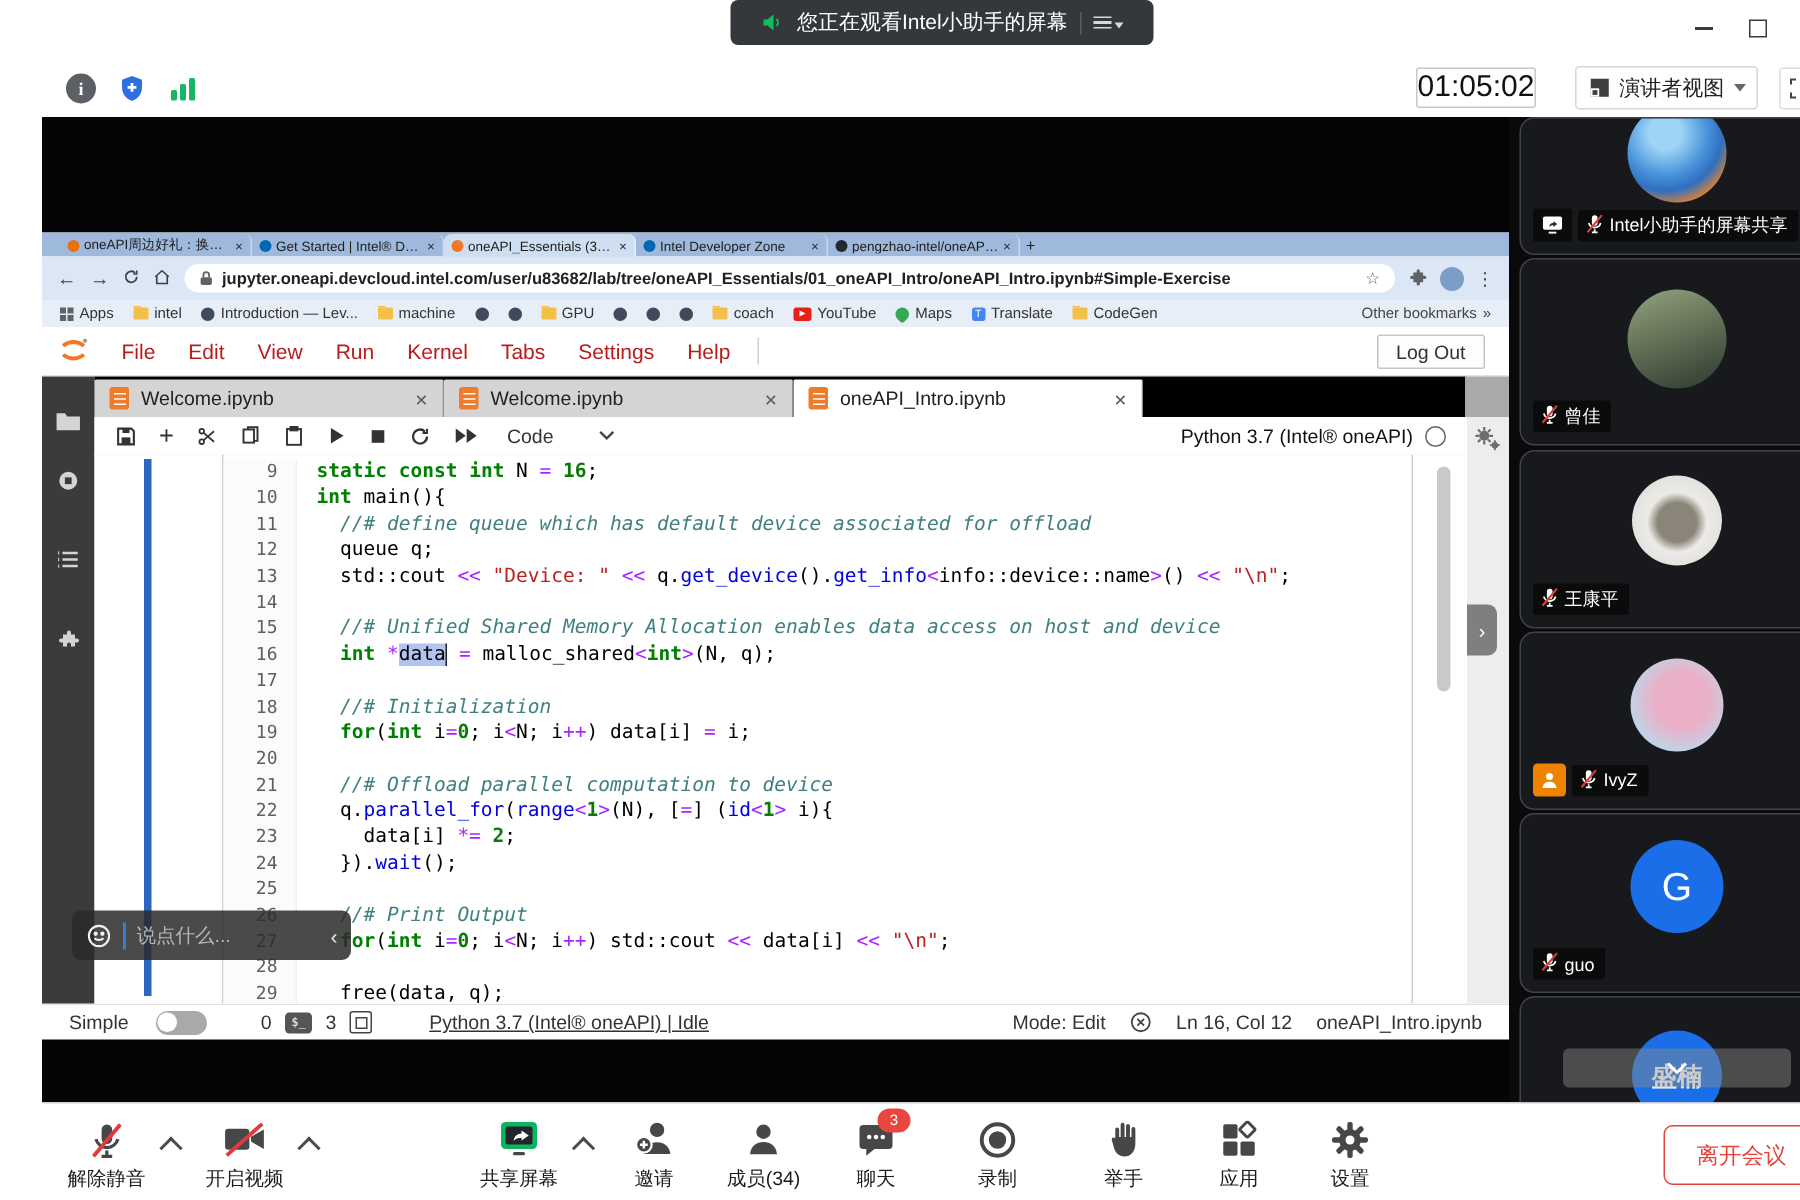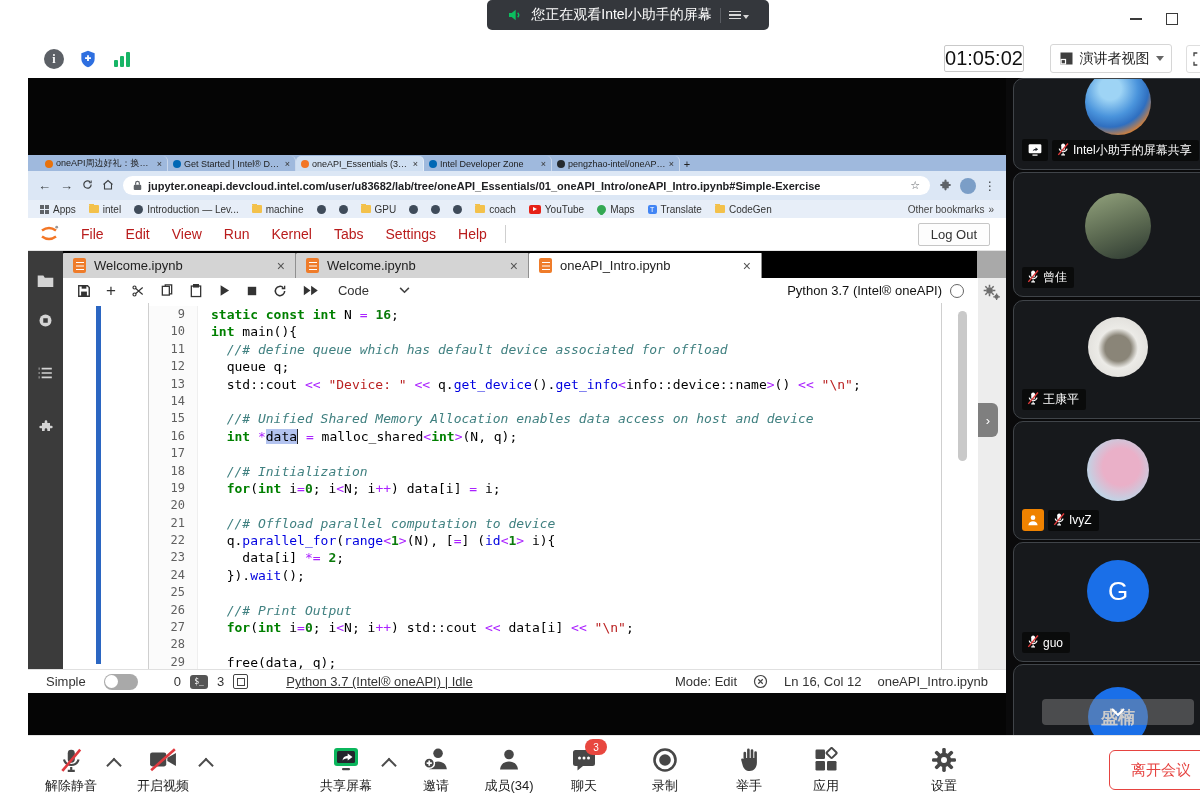--- a/index.html
+++ b/index.html
@@ -607,20 +607,31 @@
           <svg width="15" height="15" viewBox="0 0 20 20" fill="none" stroke="#444" stroke-width="1.6">
               <circle cx="10" cy="10" r="8"></circle>
               <path d="M7 7l6 6M13 7l-6 6"></path>
             </svg>
           <span>Ln 16, Col 12</span>
           <span>oneAPI_Intro.ipynb</span>
         </span>
       </div>
     </div>
 
+    <div class="chatov">
+      <svg width="18" height="18" viewBox="0 0 24 24" fill="none" stroke="#f2f2f2" stroke-width="1.8">
+        <circle cx="12" cy="12" r="9"></circle>
+          <circle cx="9" cy="10" r="1" fill="#f2f2f2"></circle>
+          <circle cx="15" cy="10" r="1" fill="#f2f2f2"></circle>
+          <path d="M8 14a5 4 0 0 0 8 0"></path>
+        </svg>
+      <span class="caretline"></span>
+      <span class="chatph">说点什么...</span>
+      <span class="chatcol">‹</span>
+    </div>
   </div>
 
   <div class="sidebar">
     <div id="tiles">
         <div class="tile" style="top: 0px; height: 90px;">
           <div class="av av0" style="width: 66px; height: 66px; top: -10px;"></div>
           <div class="plabel">
             <span class="sharechip">
               <svg width="16" height="14" viewBox="0 0 24 22">
                 <rect x="2" y="2" width="20" height="14" rx="2" fill="#fff"></rect>
@@ -807,21 +818,21 @@
         <div class="bicon">
           <svg width="26" height="26" viewBox="0 0 26 26">
             <rect x="2.5" y="2.5" width="9.5" height="9.5" rx="1.2" fill="#474747"></rect>
             <rect x="2.5" y="14" width="9.5" height="9.5" rx="1.2" fill="#474747"></rect>
             <rect x="14" y="14" width="9.5" height="9.5" rx="1.2" fill="#474747"></rect>
             <rect x="14.8" y="2.2" width="7.6" height="7.6" rx="1" fill="none" stroke="#474747" stroke-width="2" transform="rotate(45 18.6 6)"></rect>
           </svg>
         </div>
         <div class="blabel">应用</div>
       </div>
-      <div class="bitem" style="left: 916px;">
+      <div class="bitem" style="left: 872px;">
         <div class="bicon">
           <svg width="26" height="26" viewBox="0 0 26 26">
             <g fill="#474747">
               <rect x="11.2" y="1" width="3.6" height="24" rx="1.4"></rect>
               <rect x="11.2" y="1" width="3.6" height="24" rx="1.4" transform="rotate(45 13 13)"></rect>
               <rect x="11.2" y="1" width="3.6" height="24" rx="1.4" transform="rotate(90 13 13)"></rect>
               <rect x="11.2" y="1" width="3.6" height="24" rx="1.4" transform="rotate(135 13 13)"></rect>
               <circle cx="13" cy="13" r="7.2"></circle>
             </g>
             <circle cx="13" cy="13" r="3" fill="#fff"></circle>

